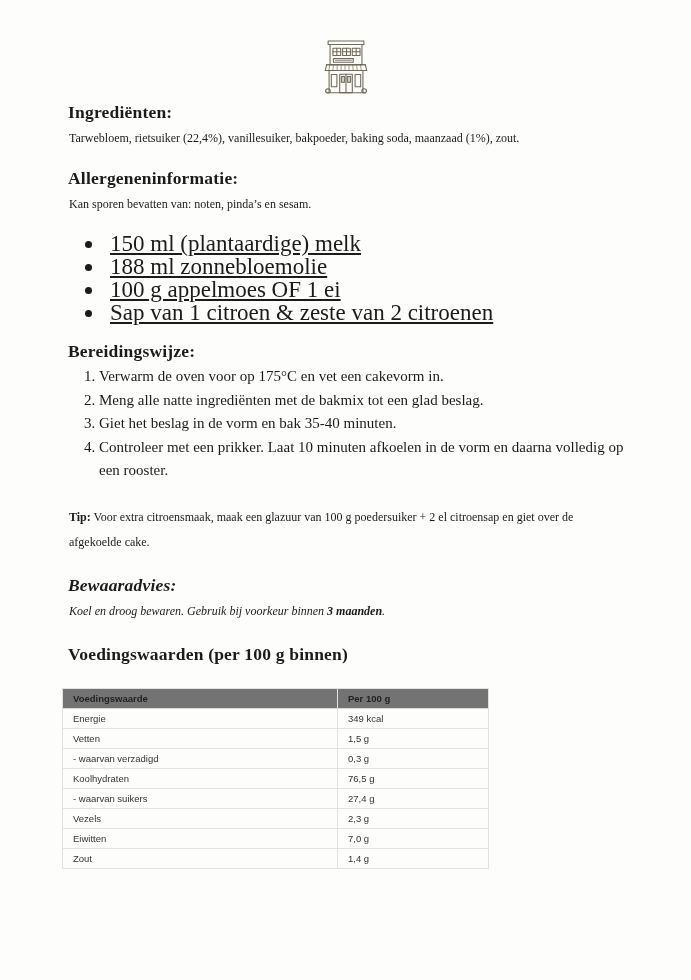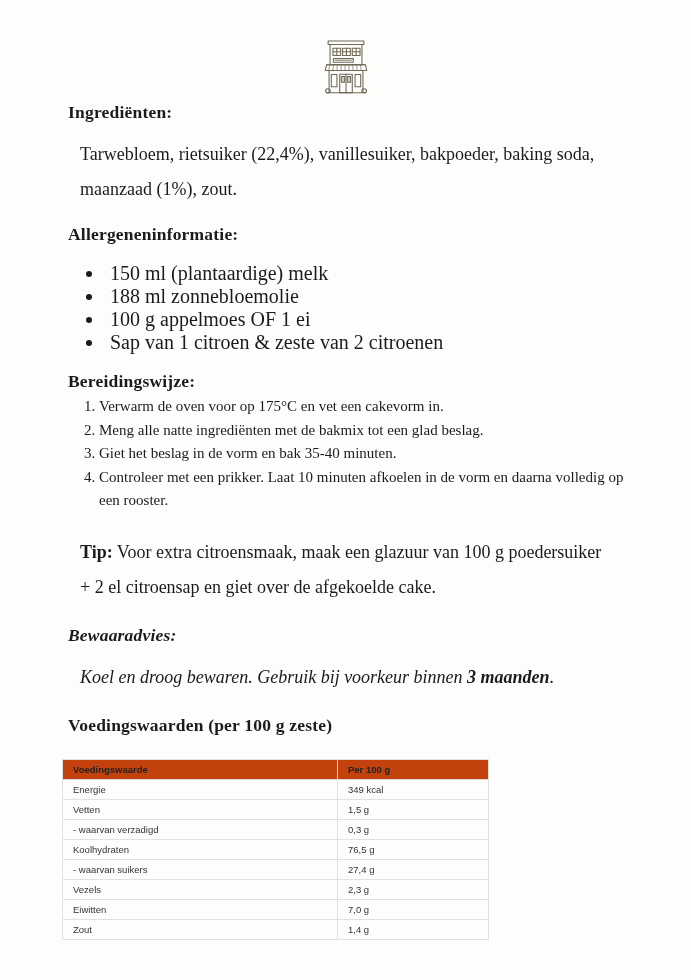--- a/index.html
+++ b/index.html
@@ -22,33 +22,34 @@
   }
   .logo-wrap svg { display: inline-block; }
   h2 {
     margin: 0;
     font-size: 17.5px;
     line-height: 25px;
     font-weight: bold;
     letter-spacing: 0.2px;
   }
   p {
-    margin: 12px;
-    font-size: 18px;
-    line-height: 35px;
+    margin: 1px;
+    font-size: 12px;
+    line-height: 25px;
   }
   .sec { margin-bottom: 15px; }
   ul.add-list {
     margin: 2px 0 0 0;
     padding-left: 37px;
   }
   ul.add-list li {
-    font-size: 20px;
+    font-size: 23px;
     line-height: 23px;
     padding-left: 5px;
+    text-decoration: underline;
   }
   ol.prep-list {
     margin: 1px 0 0 0;
     padding-left: 31px;
   }
   ol.prep-list li {
     font-size: 15px;
     line-height: 23.5px;
   }
   b, strong { font-weight: bold; }
@@ -63,21 +64,21 @@
   }
   .nutrition-table th, .nutrition-table td {
     border: 1px solid #e1e1e1;
     text-align: left;
     padding: 4px 10px;
     height: 10px;
     overflow: hidden;
     white-space: nowrap;
   }
   .nutrition-table th {
-    background: #c2410c;
+    background: #737373;
     font-weight: bold;
     color: #222;
     border-bottom: 1px solid #d8d8d8;
   }
   .nutrition-table col.c1 { width: 275px; }
   .nutrition-table col.c2 { width: 151px; }
 </style>
 </head>
 <body>
 
@@ -138,20 +139,21 @@
     </svg>
   </div>
 
   <section class="sec">
     <h2>Ingrediënten:</h2>
     <p>Tarwebloem, rietsuiker (22,4%), vanillesuiker, bakpoeder, baking soda, maanzaad (1%), zout.</p>
   </section>
 
   <section class="sec">
     <h2>Allergeneninformatie:</h2>
+    <p>Kan sporen bevatten van: noten, pinda’s en sesam.</p>
   </section>
 
   <section class="sec">
     <ul class="add-list">
         <li>150 ml (plantaardige) melk</li>
         <li>188 ml zonnebloemolie</li>
         <li>100 g appelmoes OF 1 ei</li>
         <li>Sap van 1 citroen &amp; zeste van 2 citroenen</li>
       </ul>
   </section>
@@ -169,21 +171,21 @@
   <section class="sec" style="margin-top:22px;">
     <p><b>Tip:</b><span> Voor extra citroensmaak, maak een glazuur van 100 g poedersuiker + 2 el citroensap en giet over de afgekoelde cake.</span></p>
   </section>
 
   <section class="sec" style="margin-top:18px;font-style:italic;">
     <h2>Bewaaradvies:</h2>
     <p><span>Koel en droog bewaren. Gebruik bij voorkeur binnen </span><b>3 maanden</b><span>.</span></p>
   </section>
 
   <section class="sec" style="margin-top:18px;">
-    <h2>Voedingswaarden (per 100 g zeste)</h2>
+    <h2>Voedingswaarden (per 100 g binnen)</h2>
     <table class="nutrition-table">
       <colgroup>
           <col class="c1">
           <col class="c2">
         </colgroup>
       <thead>
         <tr>
           <th>Voedingswaarde</th>
           <th>Per 100 g</th>
         </tr>

